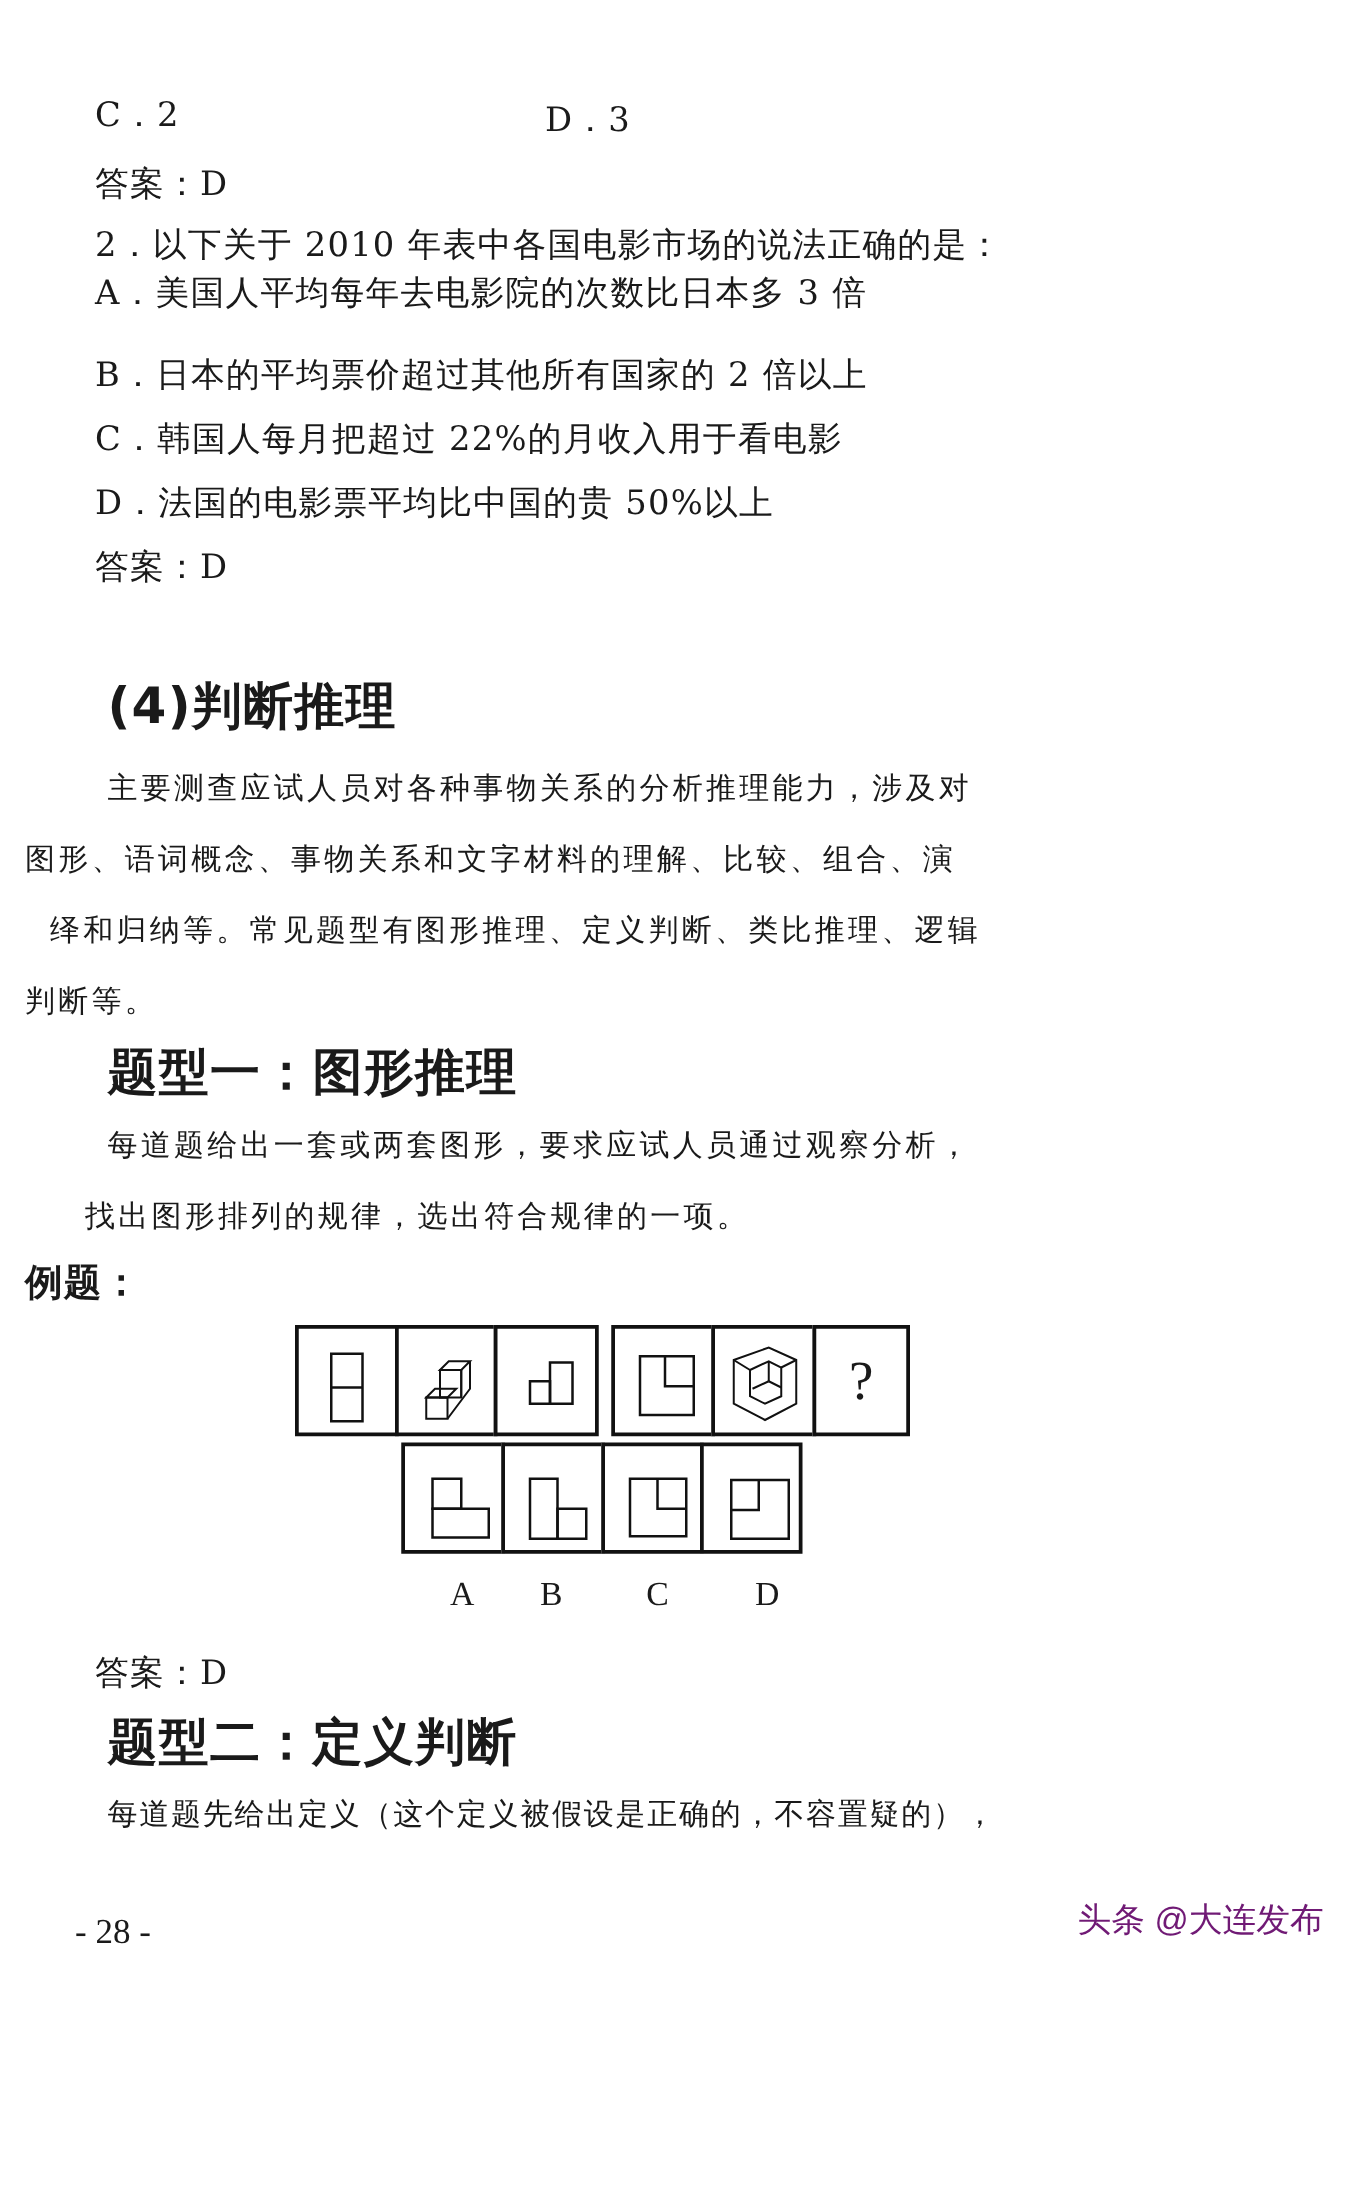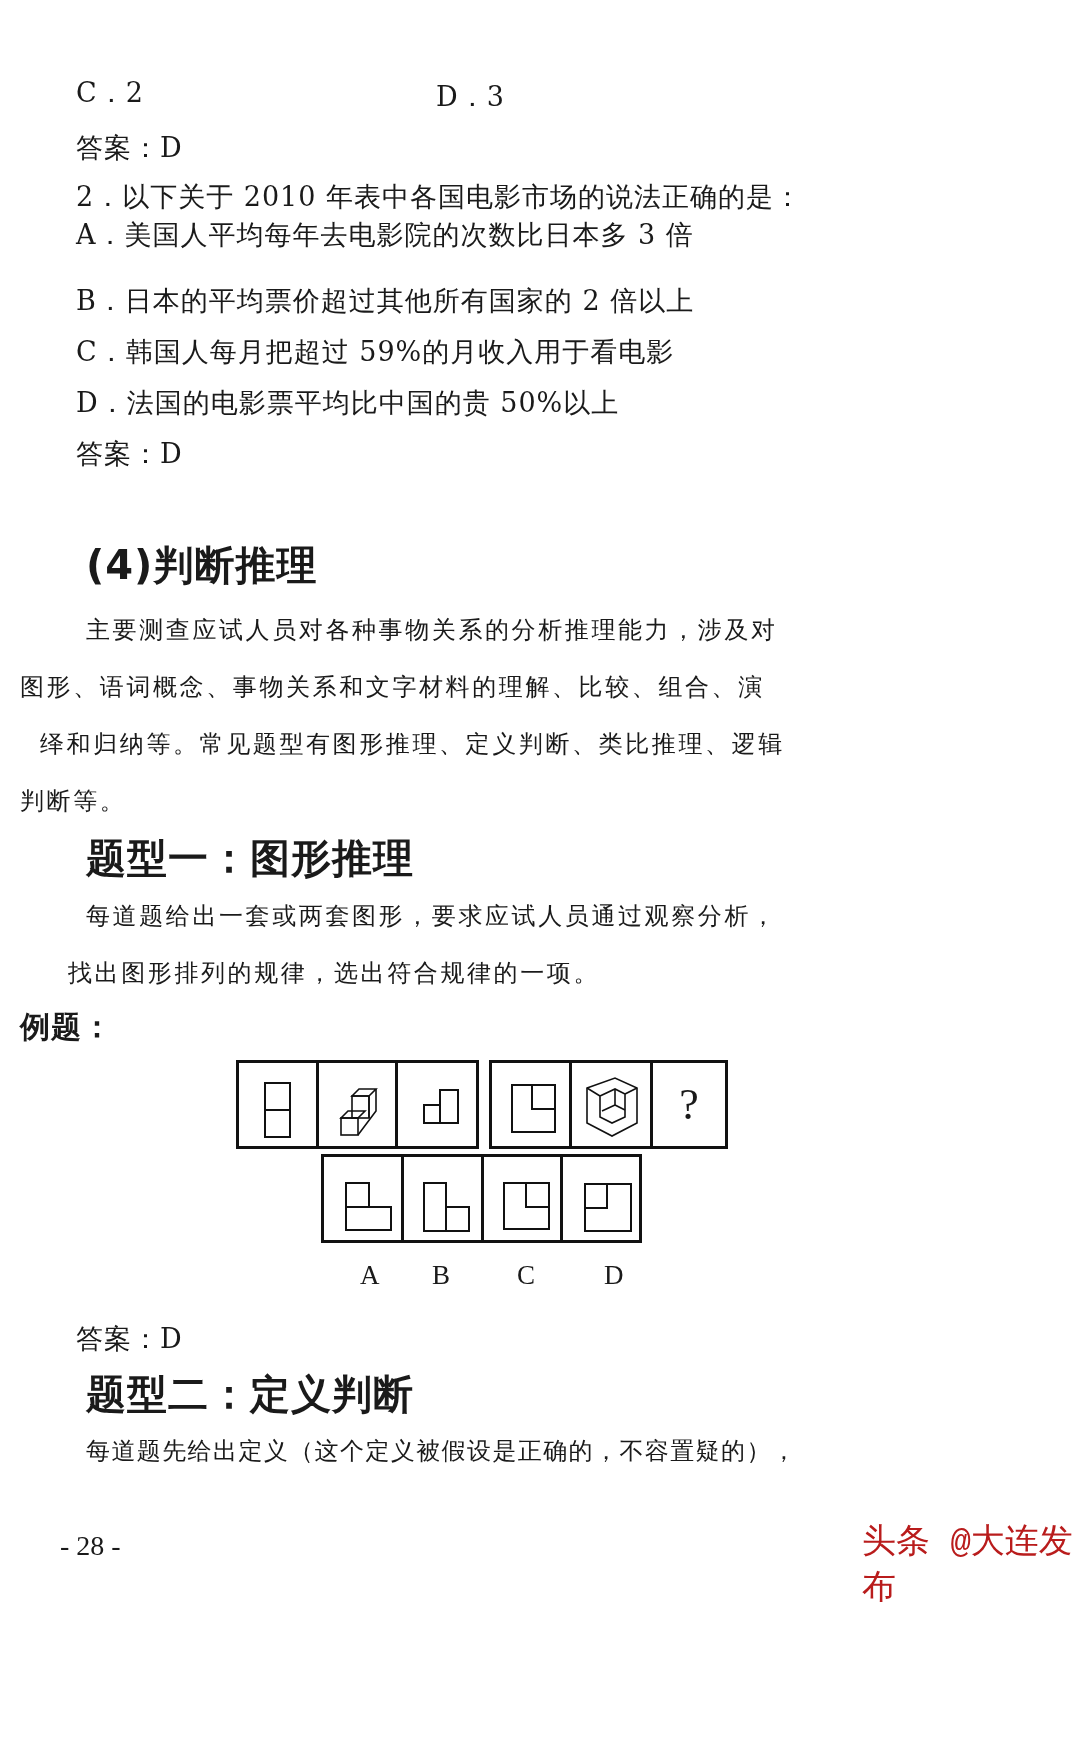--- a/index.html
+++ b/index.html
@@ -9,33 +9,33 @@
     color: #1a1a1a;
   }
   .line { position: absolute; font-size: 27px; line-height: 34px; white-space: nowrap; letter-spacing: 1px; }
   .body-line { position: absolute; font-size: 24px; line-height: 40px; white-space: nowrap; letter-spacing: 2.6px; }
   .heading { position: absolute; font-size: 40px; line-height: 40px; font-weight: bold; white-space: nowrap; font-family: "DejaVu Sans", "Liberation Sans", sans-serif; letter-spacing: 1px; }
   .figure { position: absolute; }
   .cell { position: absolute; border: 3px solid #111; box-sizing: border-box; background: #fff; }
   .cell svg { position: absolute; left: 0; top: 0; }
   .opt-label { position: absolute; font-size: 27px; font-family: "Liberation Serif", serif; }
   .page-num { position: absolute; font-size: 28px; font-family: "Liberation Serif", serif; }
-  .watermark { position: absolute; font-size: 34px; font-family: Liberation Mono, monospace; color: #b91c1c; letter-spacing: 0px; }
+  .watermark { position: absolute; font-size: 27px; font-family: Liberation Sans, sans-serif; color: #701a75; letter-spacing: 0px; }
 </style>
 </head>
 <body>
 
 <div class="line" style="left:76px; top:76px;">C．2</div>
 <div class="line" style="left:436px; top:80px;">D．3</div>
 <div class="line" style="left:76px; top:131px;">答案：D</div>
 
 <div class="line" style="left:76px; top:180px;">2．以下关于 2010 年表中各国电影市场的说法正确的是：</div>
 <div class="line" style="left:76px; top:218px;">A．美国人平均每年去电影院的次数比日本多 3 倍</div>
 <div class="line" style="left:76px; top:284px;">B．日本的平均票价超过其他所有国家的 2 倍以上</div>
-<div class="line" style="left:76px; top:335px;">C．韩国人每月把超过 59%的月收入用于看电影</div>
+<div class="line" style="left:76px; top:335px;">C．韩国人每月把超过 22%的月收入用于看电影</div>
 <div class="line" style="left:76px; top:386px;">D．法国的电影票平均比中国的贵 50%以上</div>
 <div class="line" style="left:76px; top:437px;">答案：D</div>
 
 <div class="heading" style="left:86px; top:545px;">(4)判断推理</div>
 <div class="body-line" style="left:86px; top:610px;">主要测查应试人员对各种事物关系的分析推理能力，涉及对</div>
 <div class="body-line" style="left:20px; top:667px;">图形、语词概念、事物关系和文字材料的理解、比较、组合、演</div>
 <div class="body-line" style="left:20px; top:724px;margin-left:20px;">绎和归纳等。常见题型有图形推理、定义判断、类比推理、逻辑</div>
 <div class="body-line" style="left:20px; top:781px;">判断等。</div>
 
 <div class="heading" style="left:86px; top:838px;">题型一：图形推理</div>

